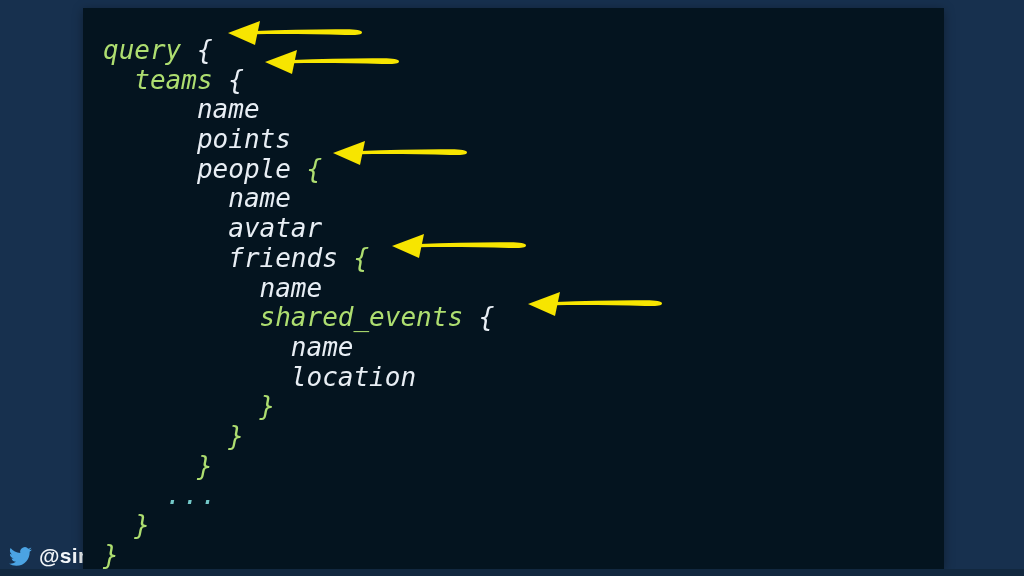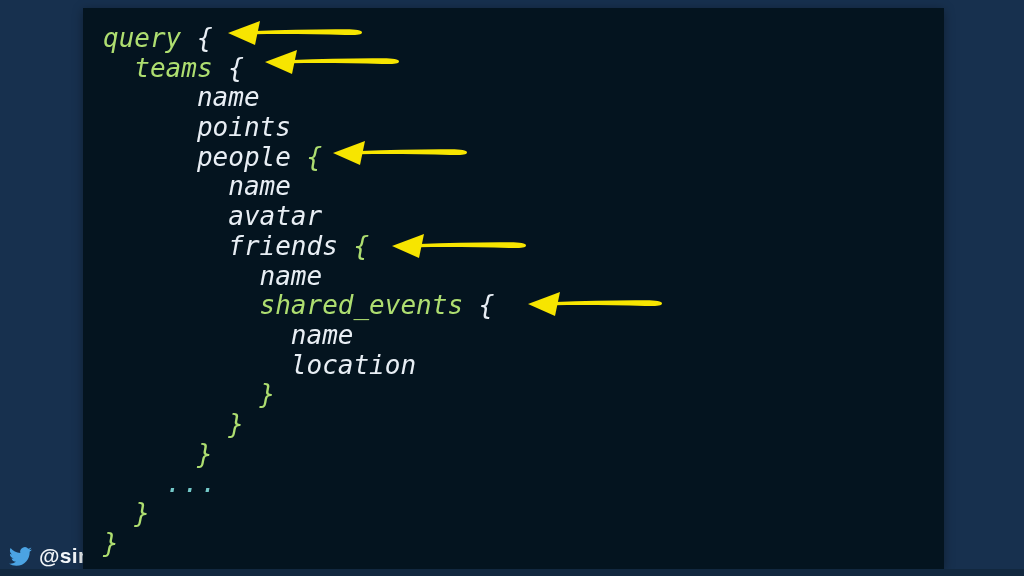--- a/index.html
+++ b/index.html
@@ -16,21 +16,21 @@
     left: 83px;
     top: 8px;
     width: 861px;
     height: 561px;
     background: var(--panel-background, #04141f);
     z-index: 2;
     box-shadow: 0 2px 10px rgba(0,0,0,0.35);
   }
   .code {
     margin: 0;
-    padding: 16px 0 0 20px;
+    padding: 28px 0 0 20px;
     font-family: "DejaVu Sans Mono", monospace;
     font-style: italic;
     font-size: 26px;
     line-height: 29.7px;
     white-space: pre;
   }
   .code-line { height: 29.7px; }
   .seg-keyword  { color: var(--keyword-color, #aede70); }
   .seg-plain    { color: var(--plain-color, #e8eef4); }
   .seg-ellipsis { color: var(--ellipsis-color, #74c9c9); letter-spacing: 2px; }

